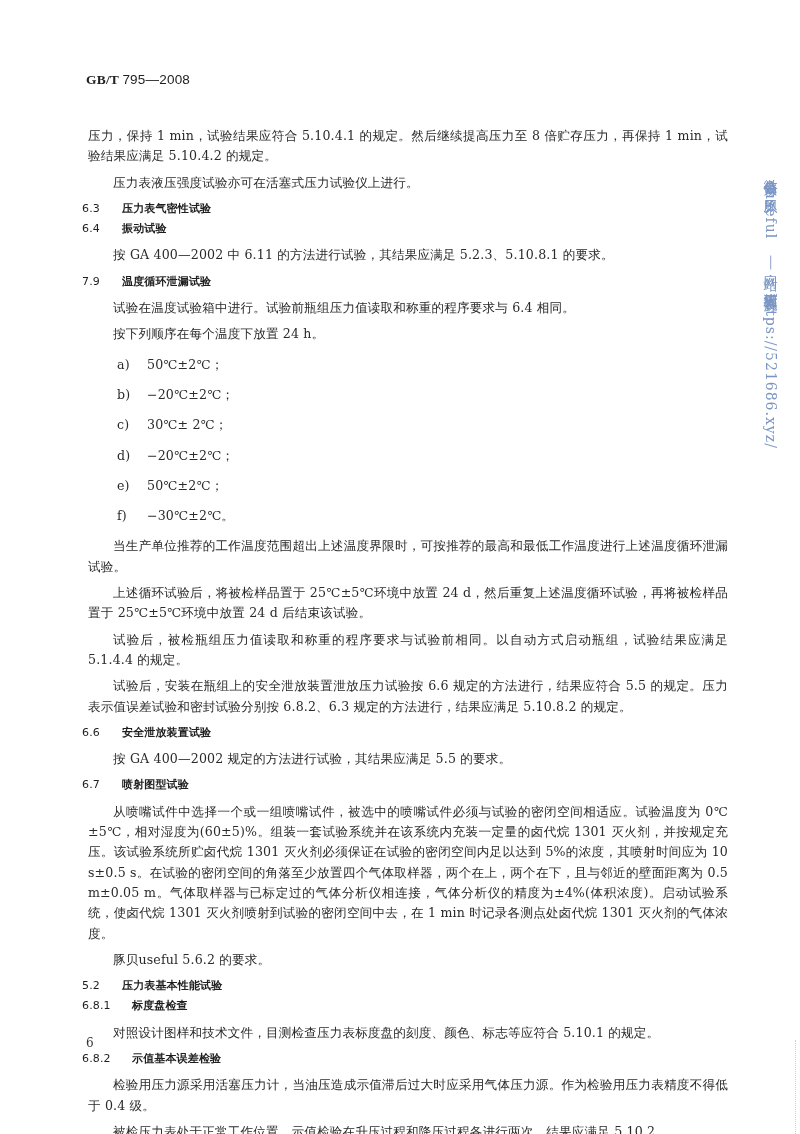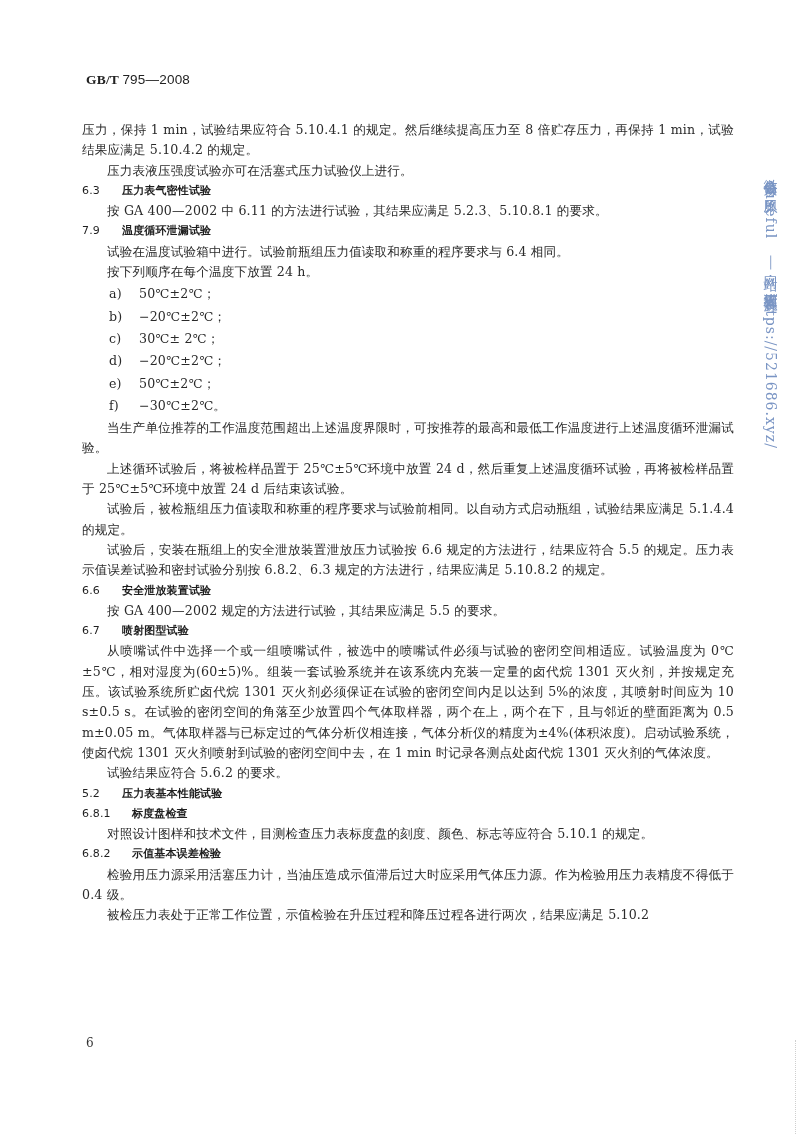--- a/index.html
+++ b/index.html
@@ -10,29 +10,29 @@
   .page { position: absolute; left: 0; top: 0; width: 800px; height: 1134px; }
   .std-header {
     position: absolute; left: 86px; top: 72px; font-size: 13.5px; font-weight: bold;
     font-family: "Liberation Serif", serif; letter-spacing: 0.2px; color: #222;
   }
   .std-header .num { font-weight: normal; font-family: "Liberation Sans", sans-serif; }
   .body {
     position: absolute; left: 82px; top: 120px; width: 652px;
     font-size: 12.6px; line-height: 20.3px; letter-spacing: 0.15px;
   }
-  .p { margin: 0; text-align: justify; text-align-last: left; }
+  .p { margin: 6px; text-align: justify; text-align-last: left; }
   .indent { text-indent: 25px; }
   .h {
     margin: 0; font-family: "DejaVu Sans", "Liberation Sans", sans-serif; font-weight: bold;
     font-size: 11px; line-height: 20.3px; color: #1e1e1e;
   }
   .h .hn { font-weight: normal; display: inline-block; width: 40px; }
   .h .hn.wide { width: 50px; }
-  .list-item { margin: 2px; padding-left: 25px; }
+  .list-item { margin: 10px; padding-left: 25px; }
   .list-item .lbl { display: inline-block; width: 30px; }
   .footer-page { position: absolute; left: 86px; top: 1036px; font-size: 12px; color: #333; }
   .watermark {
     position: absolute; left: 762px; top: 168px; writing-mode: vertical-rl;
     font-size: 14px; color: #7a95c4; letter-spacing: 1px; white-space: nowrap;
     font-family: "DejaVu Serif", serif;
   }
   .edge-line { position: absolute; right: 4px; top: 1040px; width: 1px; height: 94px; border-right: 1px dotted #cfcfcf; }
 </style>
 </head>
@@ -45,20 +45,23 @@
   </div>
 
   <div class="body">
     <p class="p">压力，保持 1 min，试验结果应符合 5.10.4.1 的规定。然后继续提高压力至 8 倍贮存压力，再保持 1 min，试验结果应满足 5.10.4.2 的规定。</p>
     <p class="p indent">压力表液压强度试验亦可在活塞式压力试验仪上进行。</p>
 
     <div class="h">
       <span class="hn">6.3</span><span>压力表气密性试验</span>
     </div>
 
+    <div class="h">
+      <span class="hn">6.4</span><span>振动试验</span>
+    </div>
     <p class="p indent">按 GA 400—2002 中 6.11 的方法进行试验，其结果应满足 5.2.3、5.10.8.1 的要求。</p>
 
     <div class="h">
       <span class="hn">7.9</span><span>温度循环泄漏试验</span>
     </div>
     <p class="p indent">试验在温度试验箱中进行。试验前瓶组压力值读取和称重的程序要求与 6.4 相同。</p>
     <p class="p indent">按下列顺序在每个温度下放置 24 h。</p>
     <div>
       <p class="list-item"><span class="lbl">a)</span><span>50℃±2℃；</span></p>
       <p class="list-item"><span class="lbl">b)</span><span>−20℃±2℃；</span></p>
@@ -74,21 +77,21 @@
 
     <div class="h">
       <span class="hn">6.6</span><span>安全泄放装置试验</span>
     </div>
     <p class="p indent">按 GA 400—2002 规定的方法进行试验，其结果应满足 5.5 的要求。</p>
 
     <div class="h">
       <span class="hn">6.7</span><span>喷射图型试验</span>
     </div>
     <p class="p indent">从喷嘴试件中选择一个或一组喷嘴试件，被选中的喷嘴试件必须与试验的密闭空间相适应。试验温度为 0℃±5℃，相对湿度为(60±5)%。组装一套试验系统并在该系统内充装一定量的卤代烷 1301 灭火剂，并按规定充压。该试验系统所贮卤代烷 1301 灭火剂必须保证在试验的密闭空间内足以达到 5%的浓度，其喷射时间应为 10 s±0.5 s。在试验的密闭空间的角落至少放置四个气体取样器，两个在上，两个在下，且与邻近的壁面距离为 0.5 m±0.05 m。气体取样器与已标定过的气体分析仪相连接，气体分析仪的精度为±4%(体积浓度)。启动试验系统，使卤代烷 1301 灭火剂喷射到试验的密闭空间中去，在 1 min 时记录各测点处卤代烷 1301 灭火剂的气体浓度。</p>
-    <p class="p indent">试验结果应符合 5.6.2 的要求。</p>
+    <p class="p indent">豚贝useful 5.6.2 的要求。</p>
 
     <div class="h">
       <span class="hn">5.2</span><span>压力表基本性能试验</span>
     </div>
     <div class="h">
       <span class="hn wide">6.8.1</span><span>标度盘检查</span>
     </div>
     <p class="p indent">对照设计图样和技术文件，目测检查压力表标度盘的刻度、颜色、标志等应符合 5.10.1 的规定。</p>
     <div class="h">
       <span class="hn wide">6.8.2</span><span>示值基本误差检验</span>

